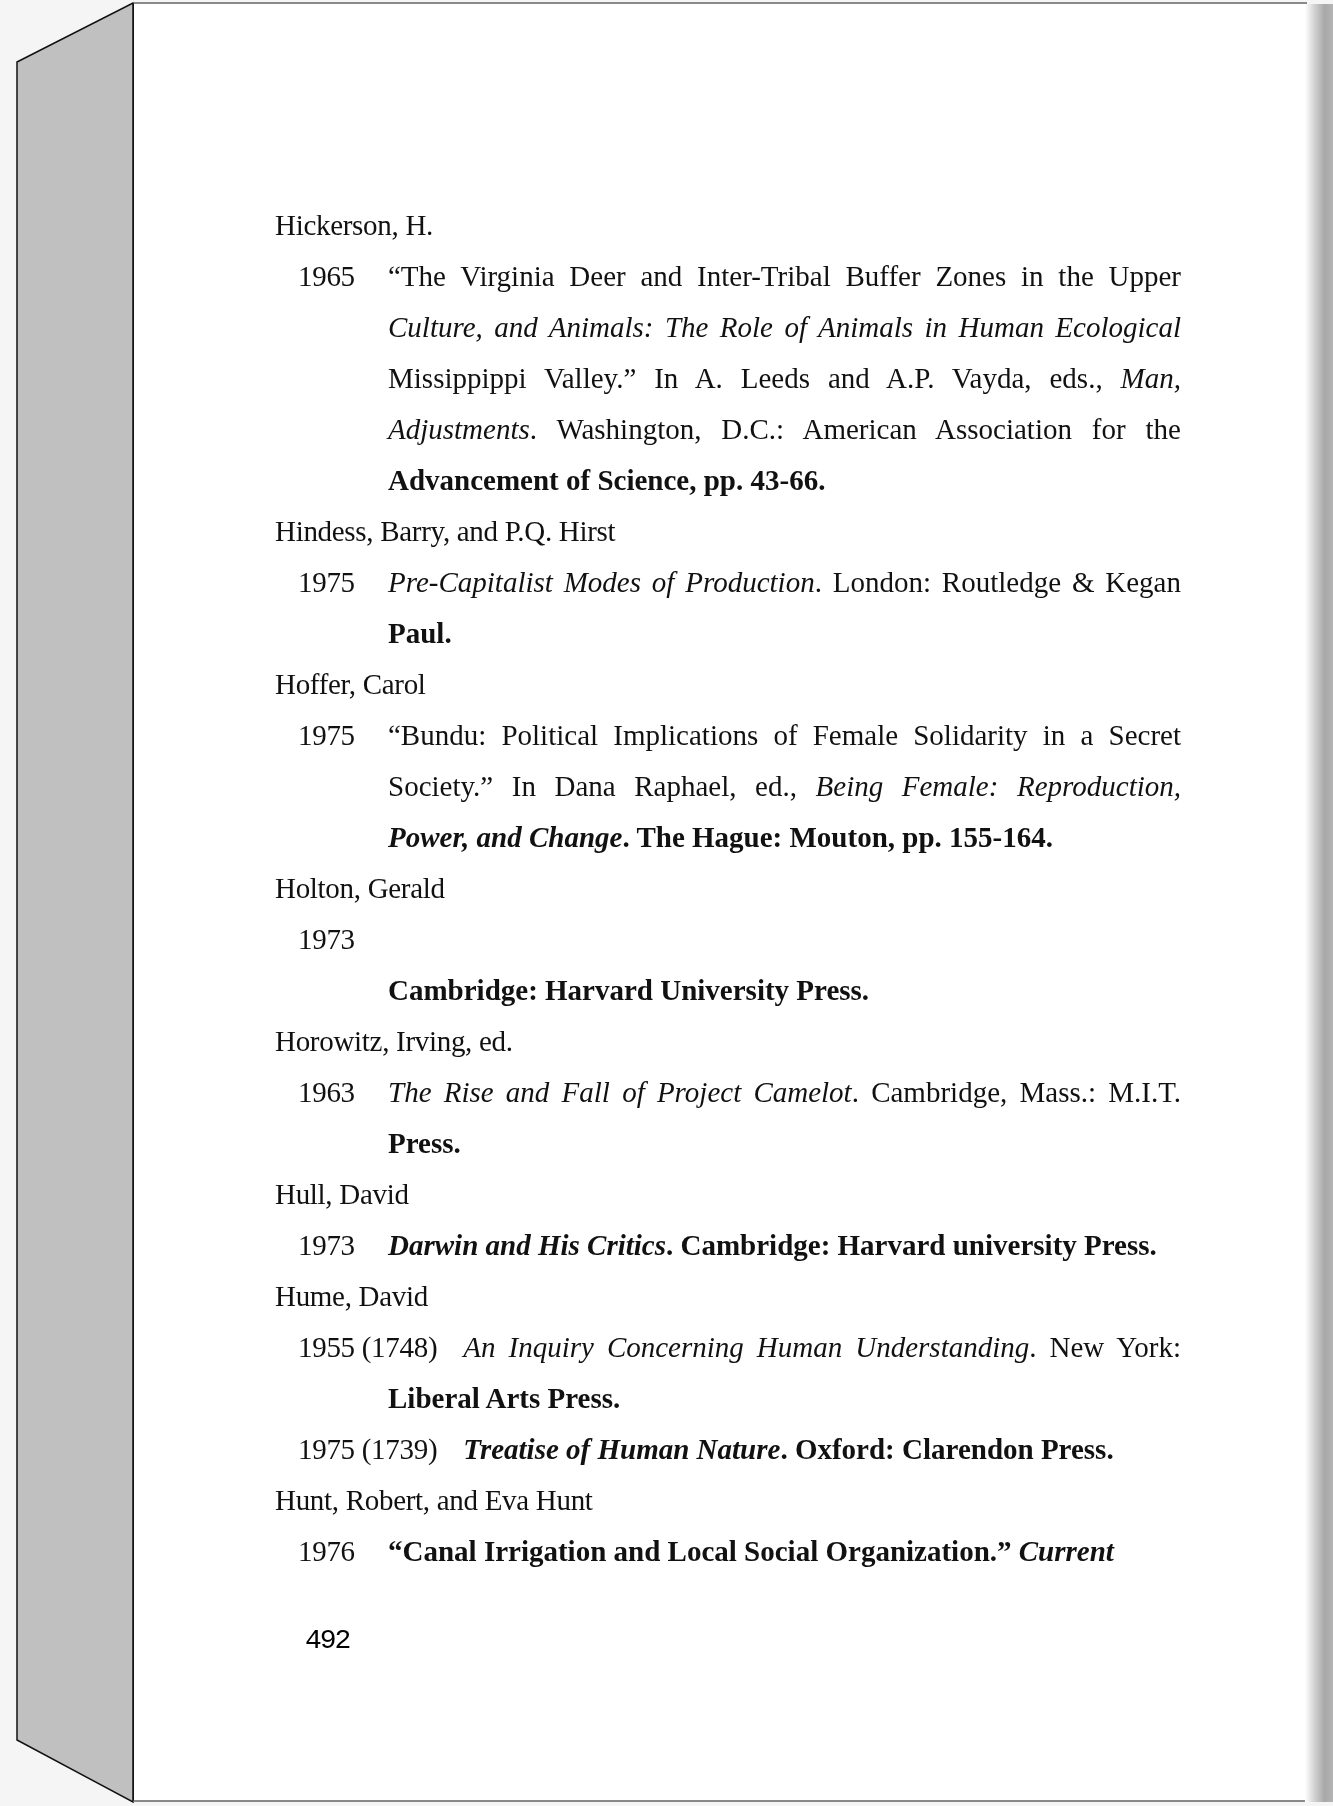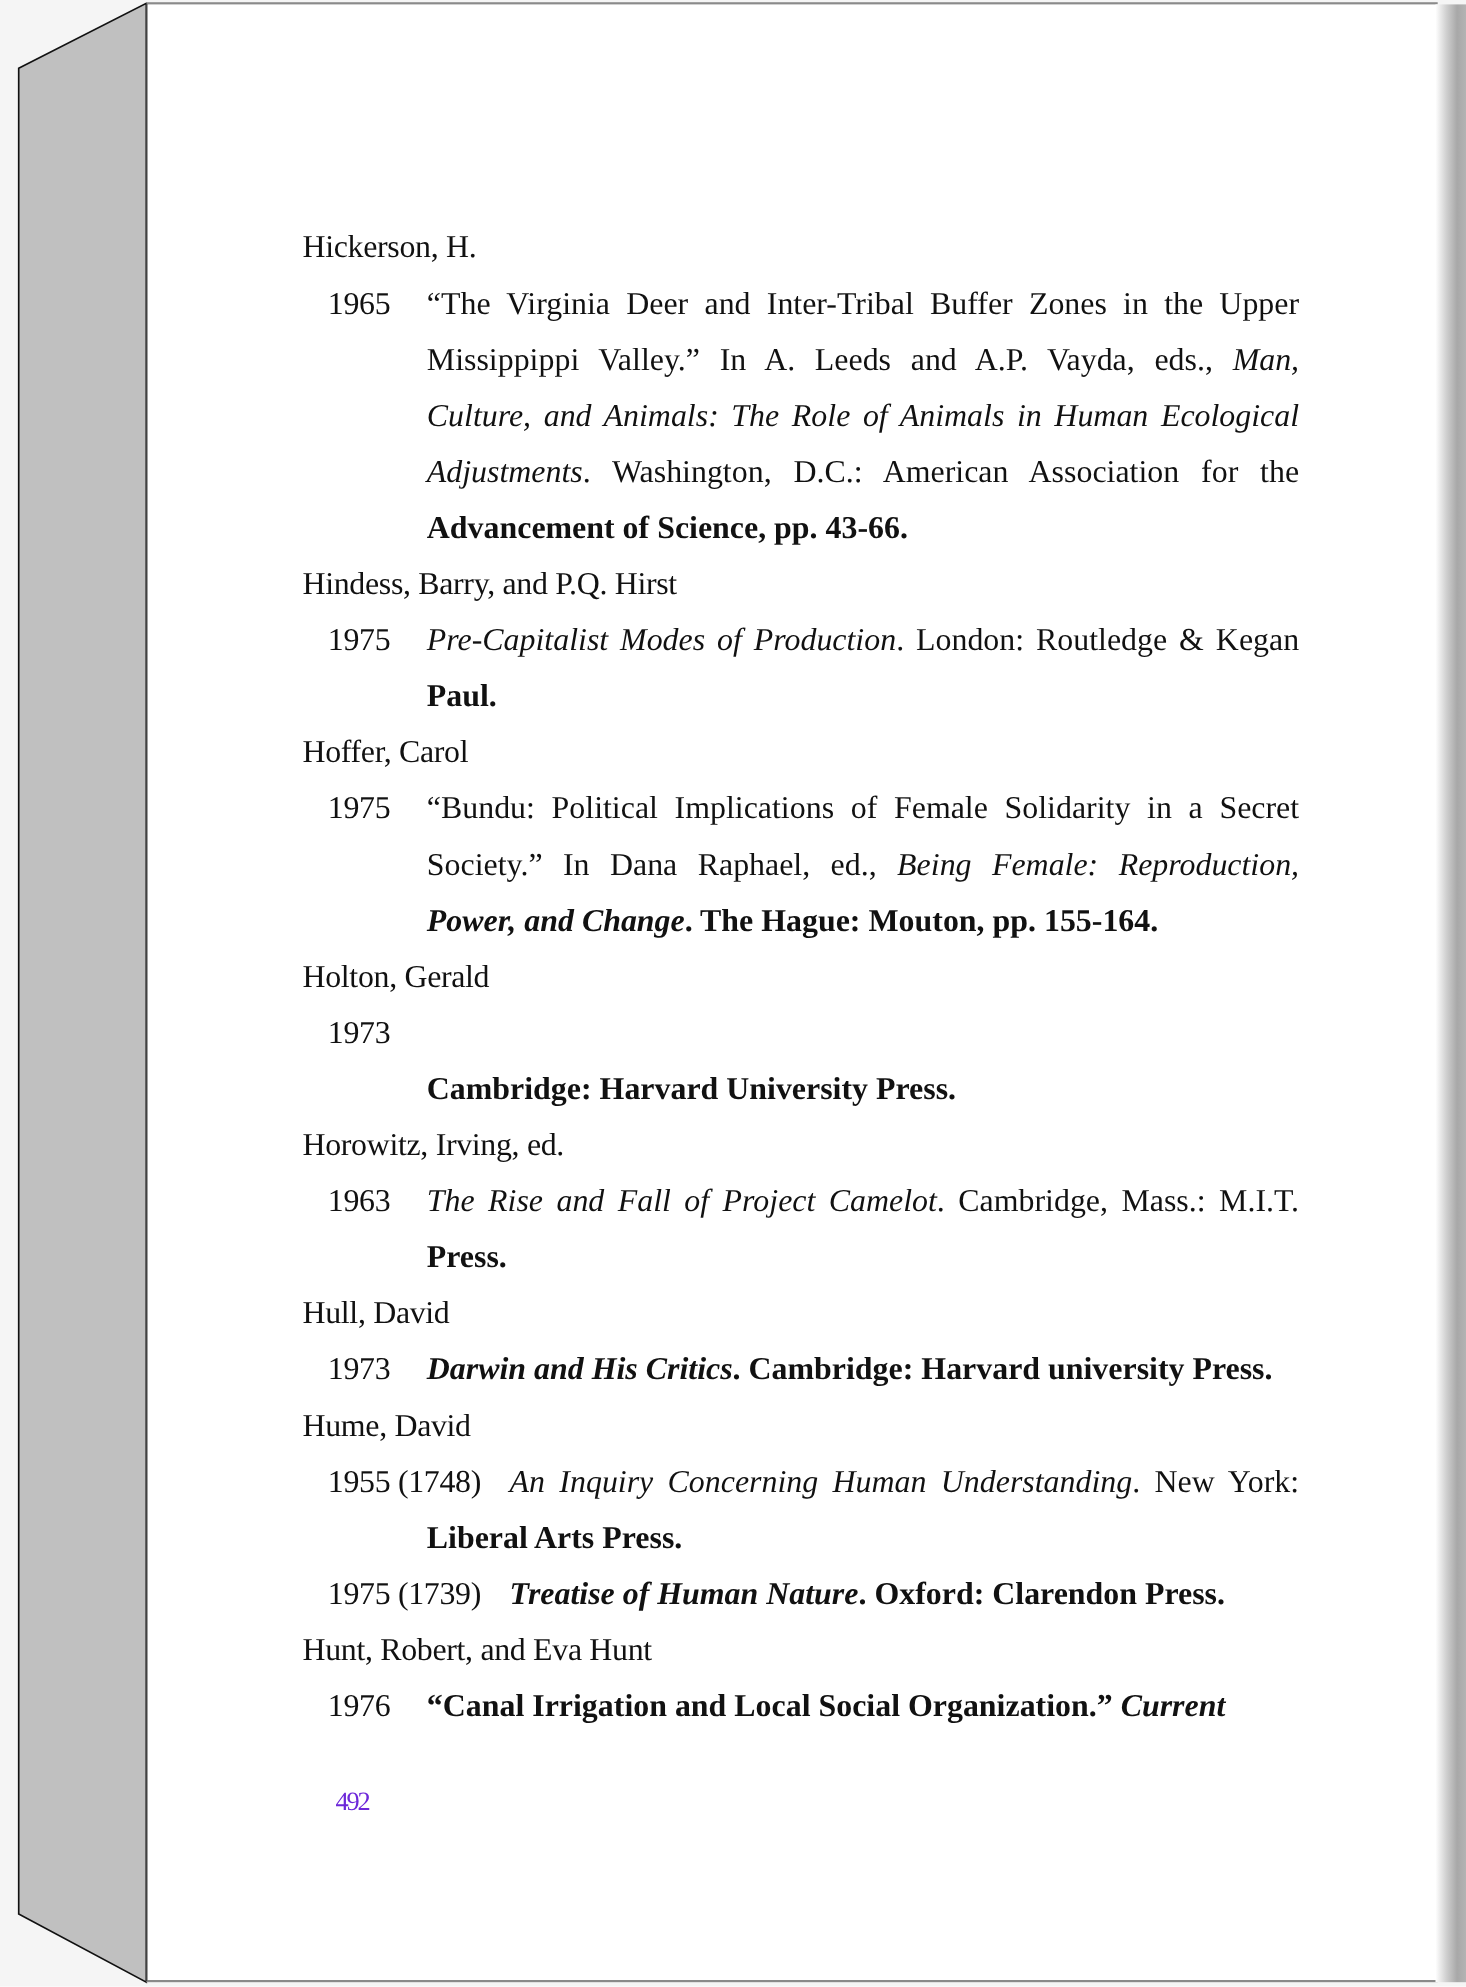--- a/index.html
+++ b/index.html
@@ -33,45 +33,45 @@
   .year { flex: 0 0 auto; padding-left: 23px; white-space: nowrap; letter-spacing: -0.3px; }
   .year.short { width: 90px; }
   .year.long { width: auto; padding-right: 26px; }
   .body { flex: 1 1 auto; text-align: justify; }
   .cont { padding-left: 113px; text-align: justify; }
   i { font-style: italic; }
   .line { display: block; text-align: justify; text-align-last: justify; }
   .line.last { text-align-last: left; font-weight: bold; }
   .pageno {
     position: absolute; left: 305px; top: 1625px;
-    font-family: Liberation Serif, serif; font-size: 24px; letter-spacing: -2px; color: #6d28d9;
+    font-family: Liberation Mono, monospace; font-size: 28px; letter-spacing: -2px; color: #000000;
   }
 </style>
 </head>
 <body>
 
 <svg class="spine" width="140" height="1806" viewBox="0 0 140 1806">
   <polygon points="17,62 133,3 133,1802 17,1740" fill="#c0c0c0" stroke="#111" stroke-width="1.5"></polygon>
 </svg>
 
 <div class="page"></div>
 <div class="edge-shadow"></div>
 
 <div class="refs" id="refs">
     <div class="ref-group">
       <div class="author">Hickerson, H.</div>
       <div class="entry">
         <span class="year short">1965</span>
         <span class="line body"><span>“The Virginia Deer and Inter-Tribal Buffer Zones in the Upper</span></span>
       </div>
       <div class="cont">
-        <span class="line body"><span>Missippippi Valley.”  In A. Leeds and A.P. Vayda, eds., </span><i>Man,</i></span>
+        <span class="line body"><i>Culture, and Animals: The Role of Animals in Human Ecological</i></span>
       </div>
       <div class="cont">
-        <span class="line body"><i>Culture, and Animals: The Role of Animals in Human Ecological</i></span>
+        <span class="line body"><span>Missippippi Valley.”  In A. Leeds and A.P. Vayda, eds., </span><i>Man,</i></span>
       </div>
       <div class="cont">
         <span class="line body"><i>Adjustments</i><span>. Washington, D.C.: American Association for the</span></span>
       </div>
       <div class="cont">
         <span class="line body last"><span>Advancement of Science, pp. 43-66.</span></span>
       </div>
     </div>
     <div class="ref-group">
       <div class="author">Hindess, Barry, and P.Q. Hirst</div>

